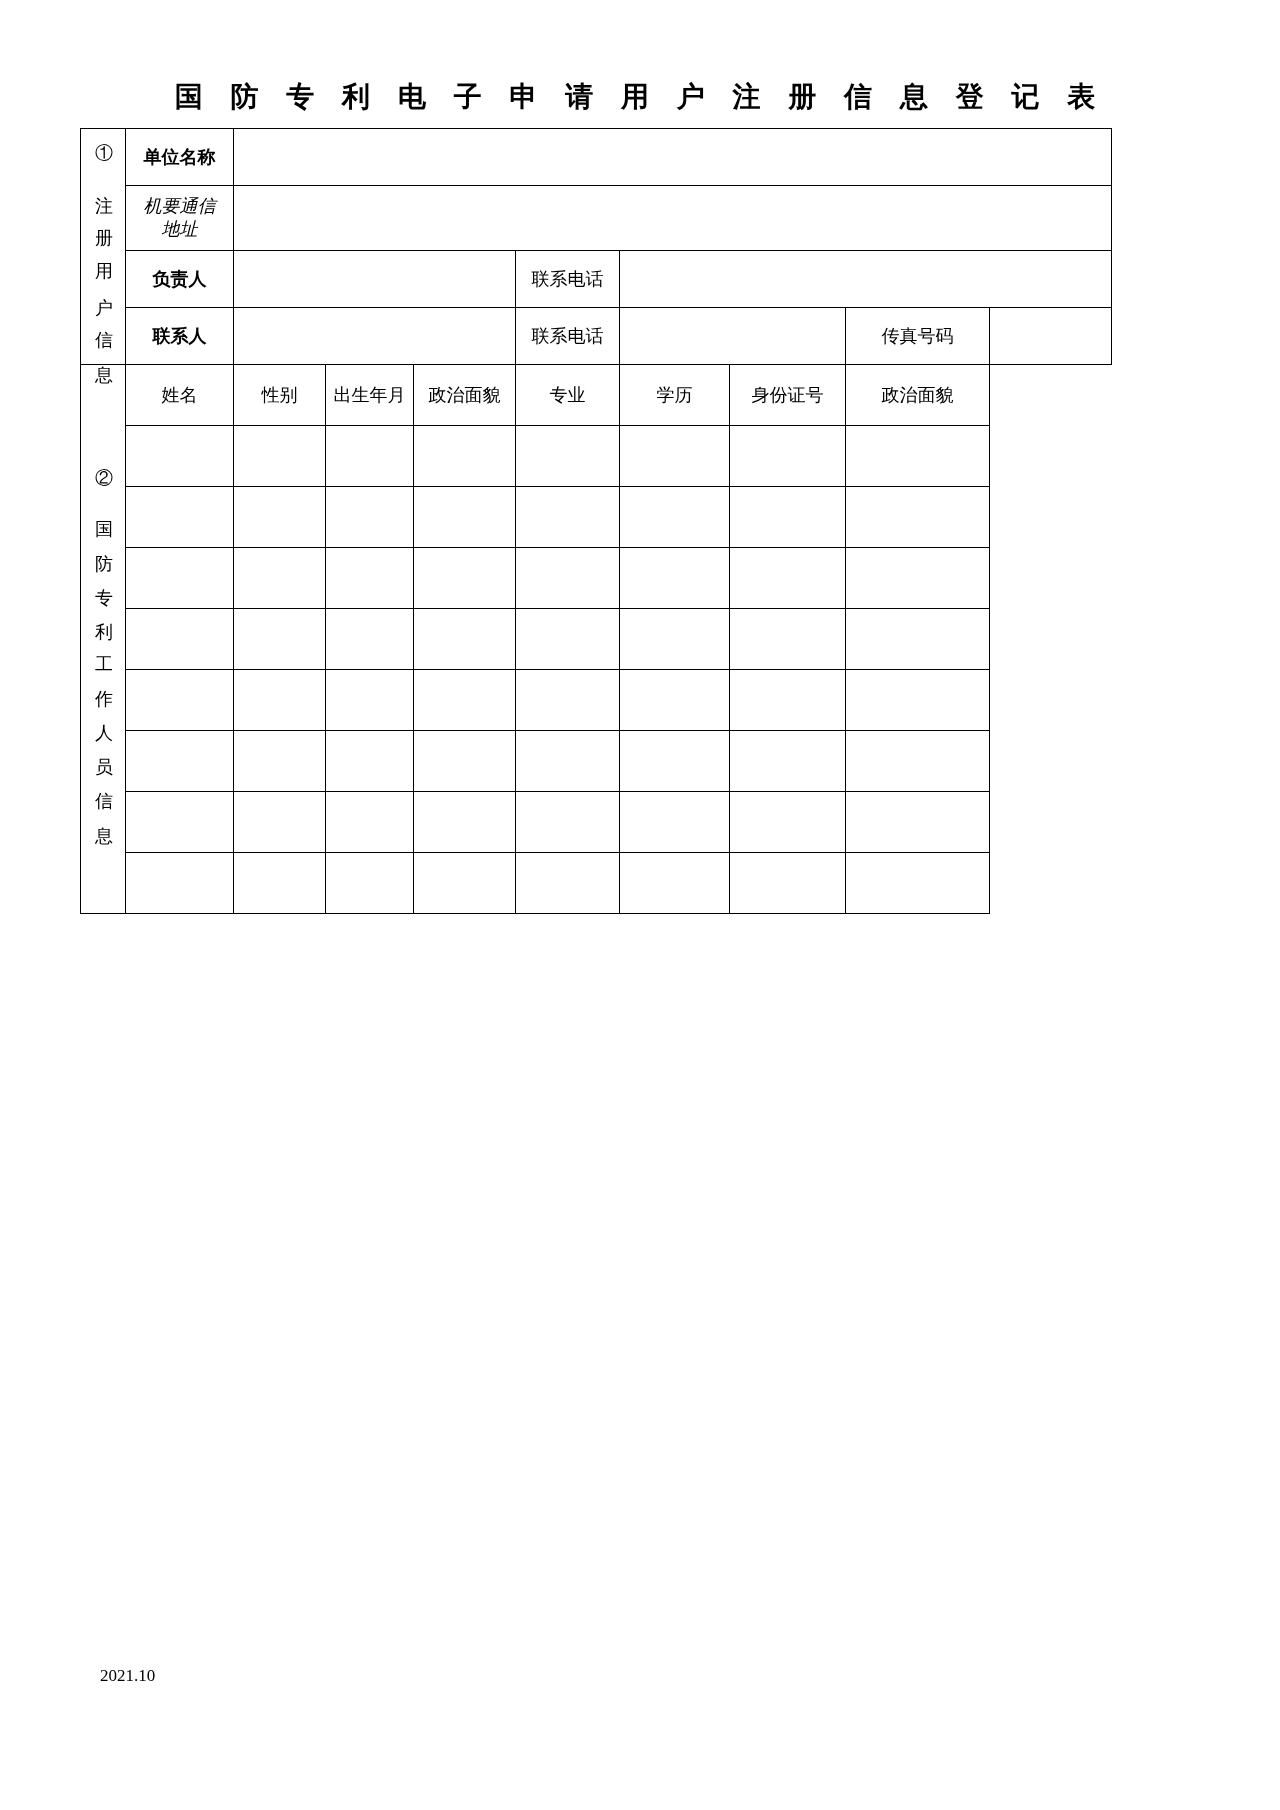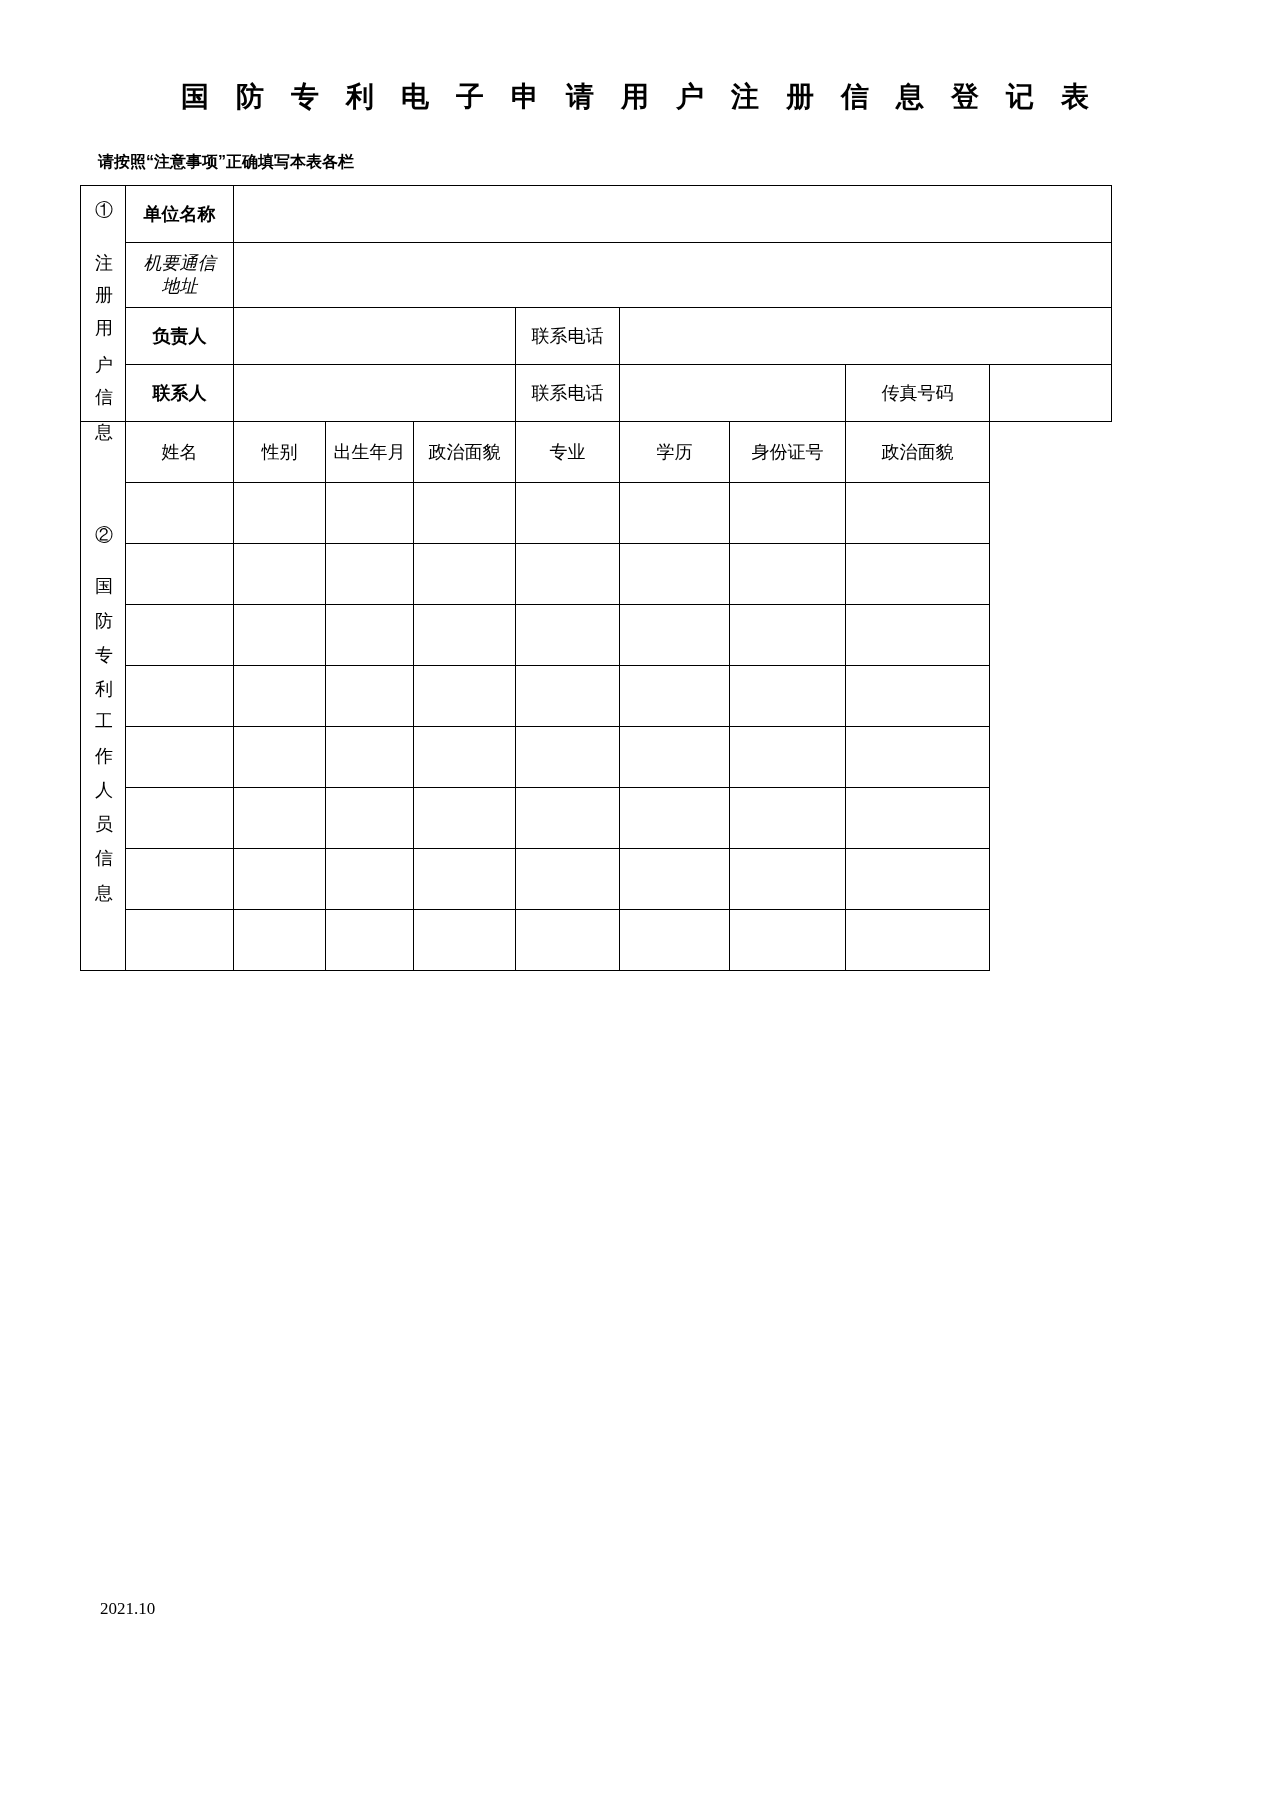--- a/index.html
+++ b/index.html
@@ -21,21 +21,21 @@
     height: 1810px;
     box-sizing: border-box;
   }
   .title {
     text-align: center;
     font-size: 28px;
     font-weight: bold;
     letter-spacing: 10px;
     margin: 0;
     padding-top: 78px;
-    font-family: Liberation Serif, serif;
+    font-family: Liberation Sans, sans-serif;
   }
   .subtitle {
     font-size: 16px;
     font-weight: bold;
     margin: 0;
     padding-left: 98px;
     padding-top: 36px;
     font-family: "Liberation Sans", sans-serif;
   }
   .table-wrap {
@@ -80,36 +80,35 @@
   }
   .hdr-row td {
     height: 60px;
   }
   .data-row td {
     height: 60px;
   }
   .footer-date {
     position: absolute;
     left: 100px;
-    top: 1599px;
+    top: 1666px;
     font-size: 17px;
     font-family: "Liberation Serif", "DejaVu Serif", serif;
   }
   .two-line {
     display: block;
     line-height: 1.3;
   }
 </style>
 </head>
 <body>
 
 <div class="page">
 
   <h1 class="title">国 防 专 利 电 子 申 请 用 户 注 册 信 息 登 记 表</h1>
-  <div class="subtitle">请按照“注意事项”正确填写本表各栏</div>
 
   <div class="table-wrap">
     <table class="form">
       <colgroup>
         <col style="width:45px">
         <col style="width:108px">
         <col style="width:92px">
         <col style="width:88px">
         <col style="width:102px">
         <col style="width:104px">

